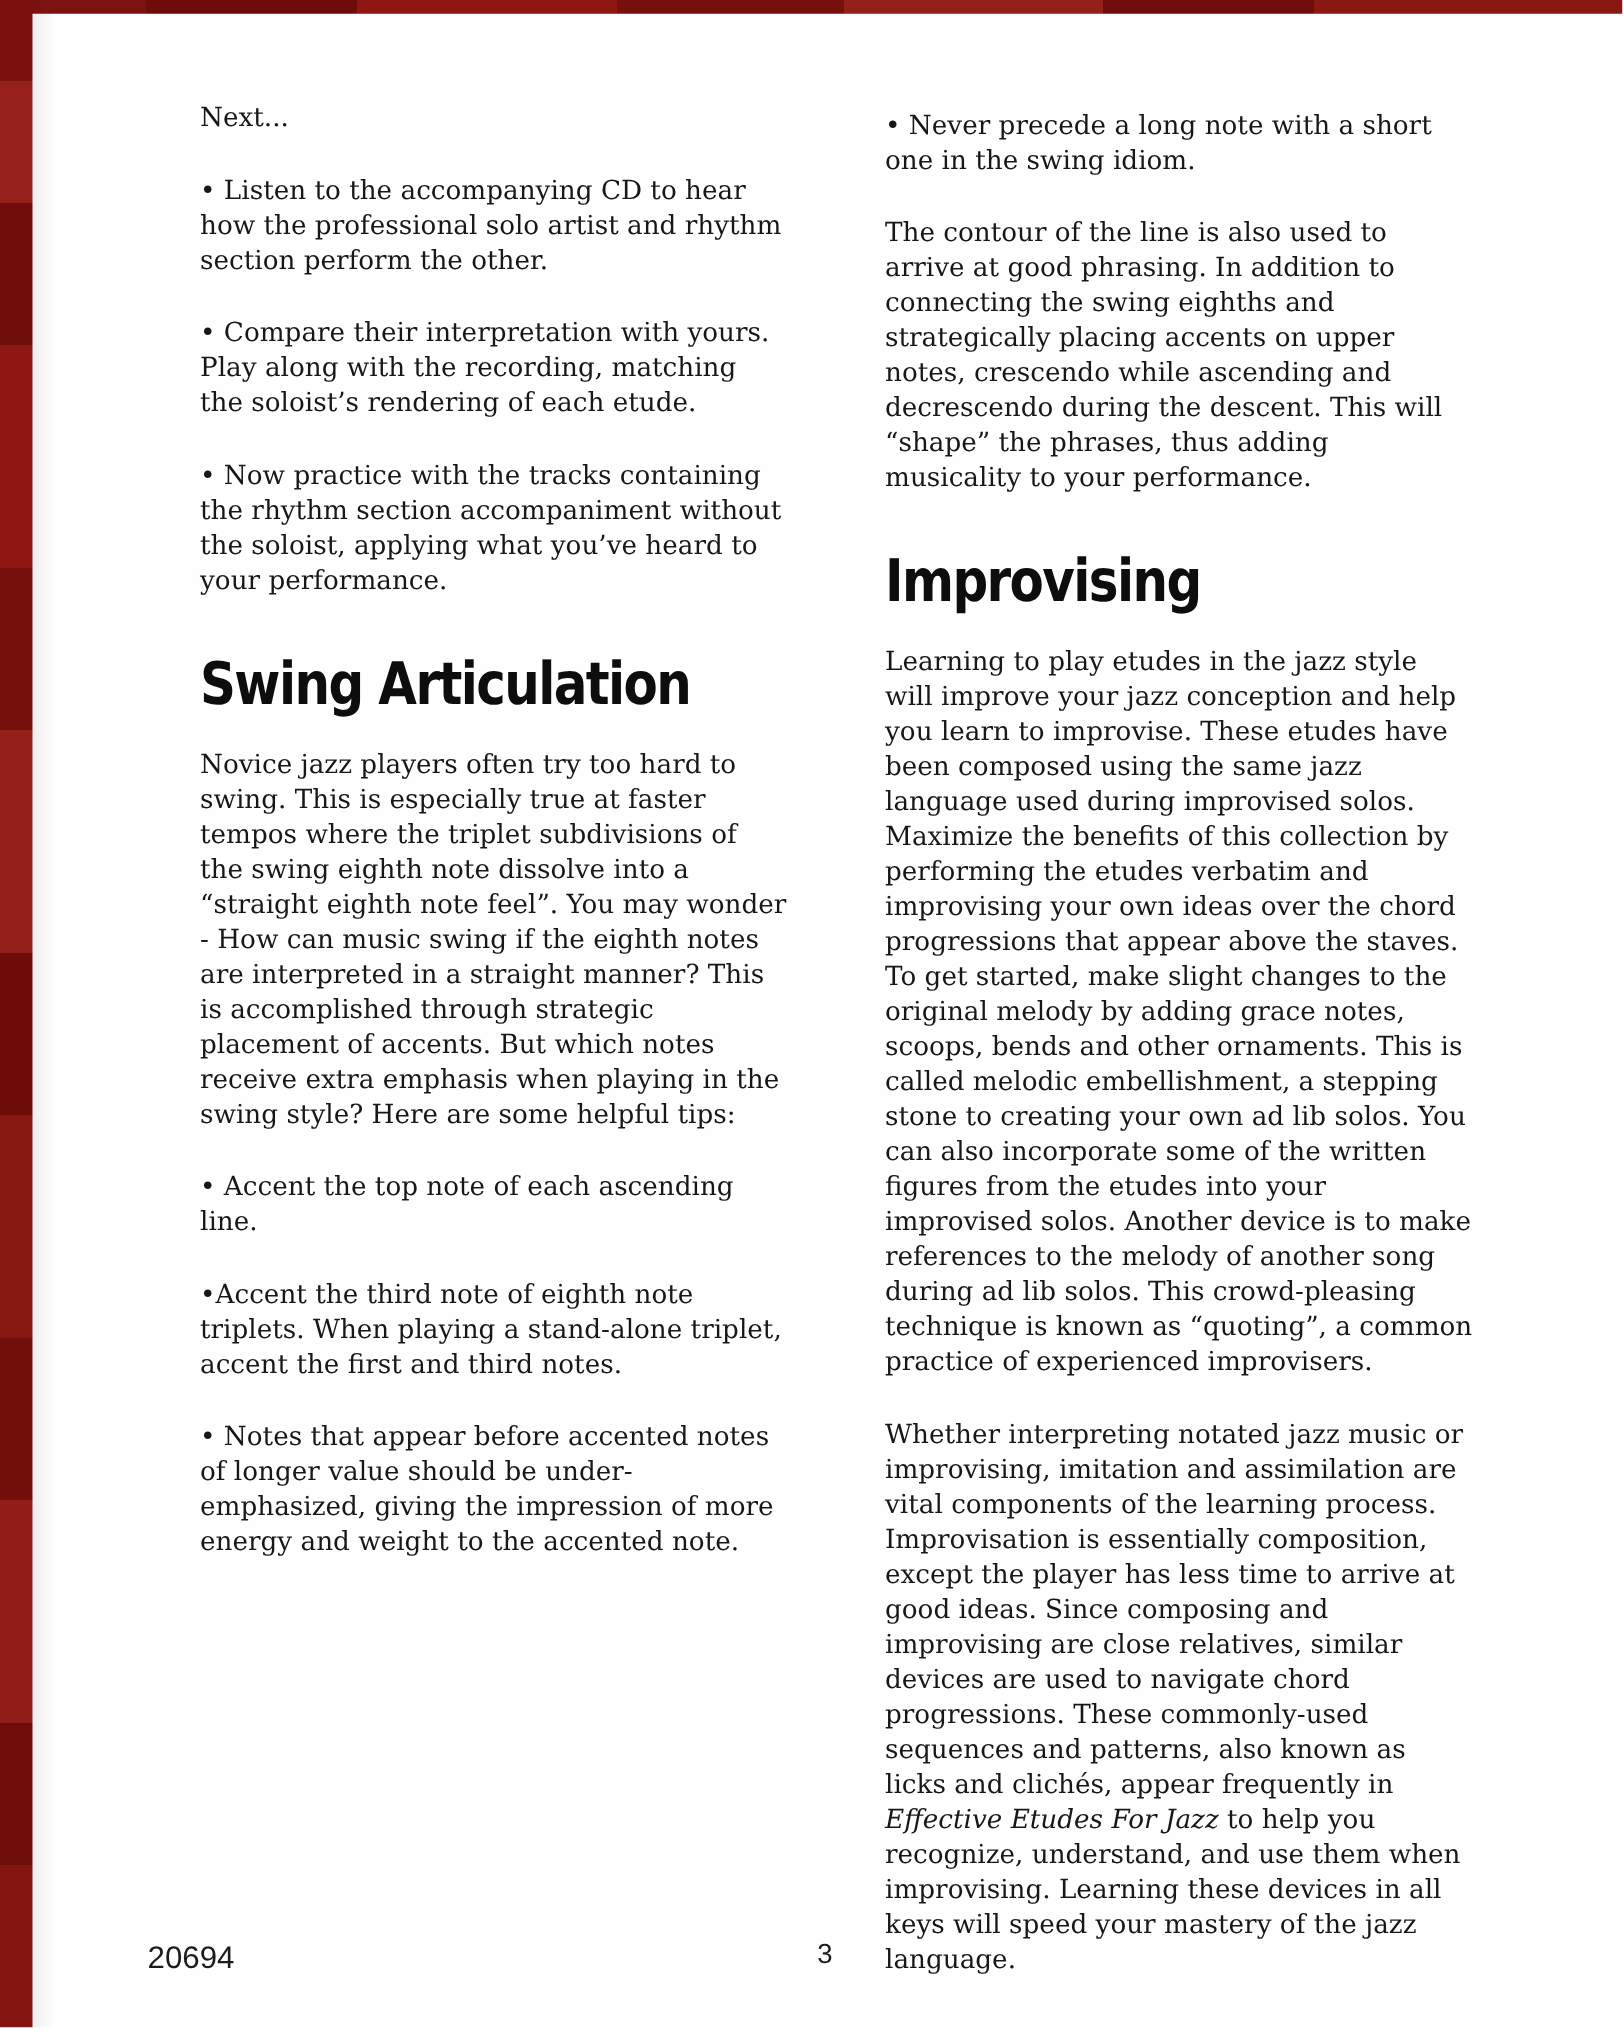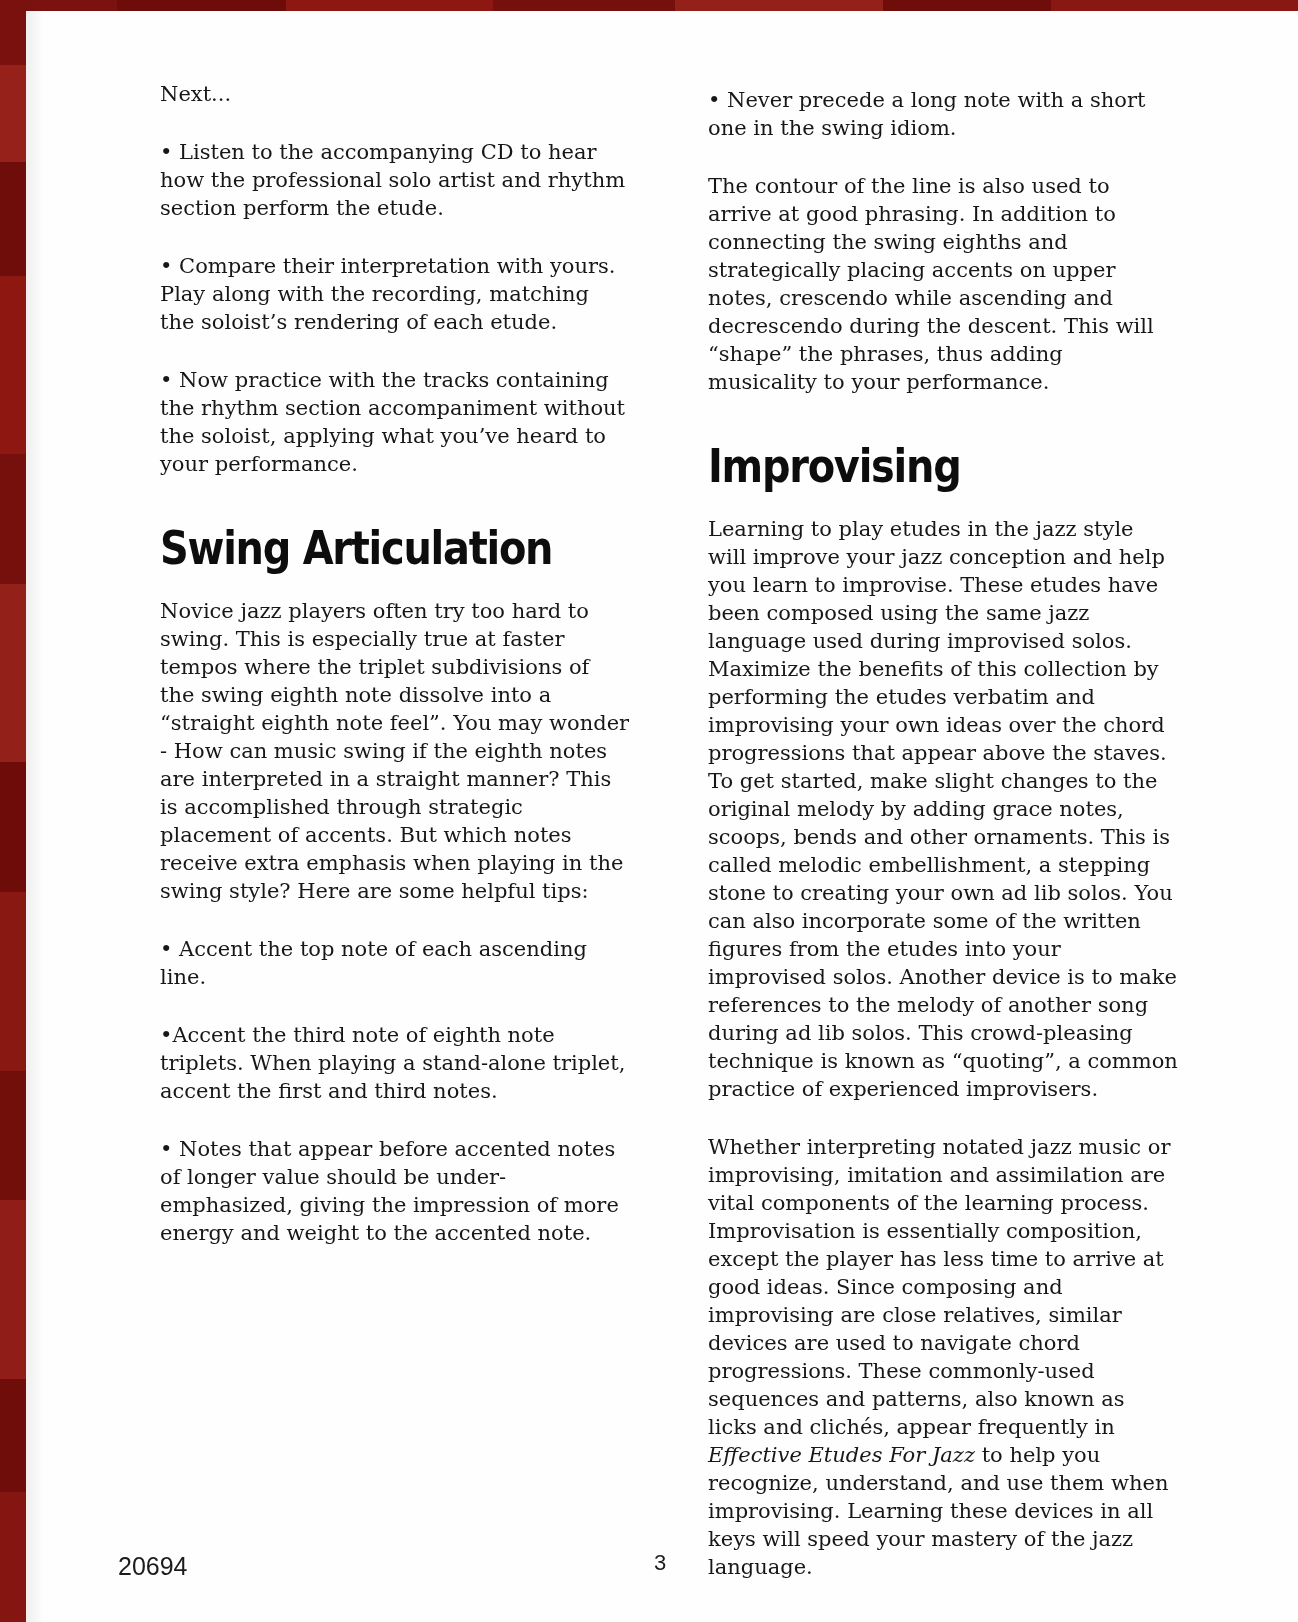--- a/index.html
+++ b/index.html
@@ -89,21 +89,21 @@
 <body>
 
 <div class="page">
 
   <div class="edge-top"></div>
   <div class="edge-left"></div>
 
   <main class="col col-left">
     <p>Next...</p>
 
-    <p>• Listen to the accompanying CD to hear how the professional solo artist and rhythm section perform the etude.</p>
+    <p>• Listen to the accompanying CD to hear how the professional solo artist and rhythm section perform the other.</p>
     <p>• Compare their interpretation with yours. Play along with the recording, matching the soloist’s rendering of each etude.</p>
     <p>• Now practice with the tracks containing the rhythm section accompaniment without the soloist, applying what you’ve heard to your performance.</p>
 
     <h1>Swing Articulation</h1>
 
     <p>Novice jazz players often try too hard to swing. This is especially true at faster tempos where the triplet subdivisions of the swing eighth note dissolve into a “straight eighth note feel”. You may wonder - How can music swing if the eighth notes are interpreted in a straight manner? This is accomplished through strategic placement of accents. But which notes receive extra emphasis when playing in the swing style? Here are some helpful tips:</p>
 
     <p>• Accent the top note of each ascending line.</p>
     <p>•Accent the third note of eighth note triplets. When playing a stand-alone triplet, accent the first and third notes.</p>
     <p>• Notes that appear before accented notes of longer value should be under-emphasized, giving the impression of more energy and weight to the accented note.</p>

